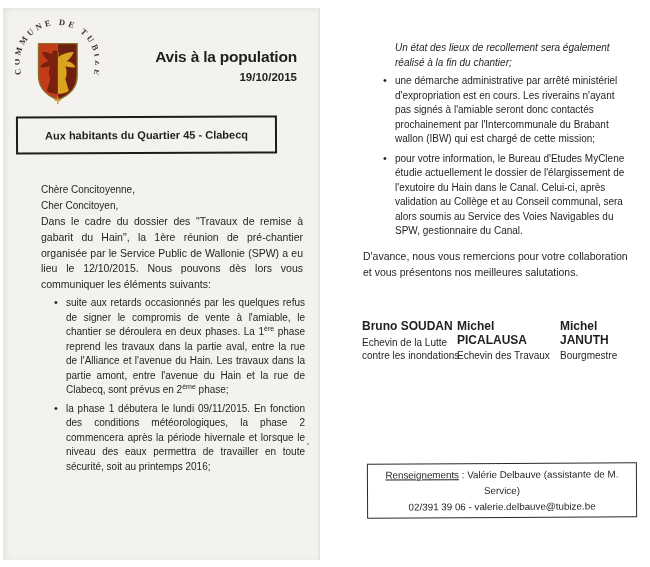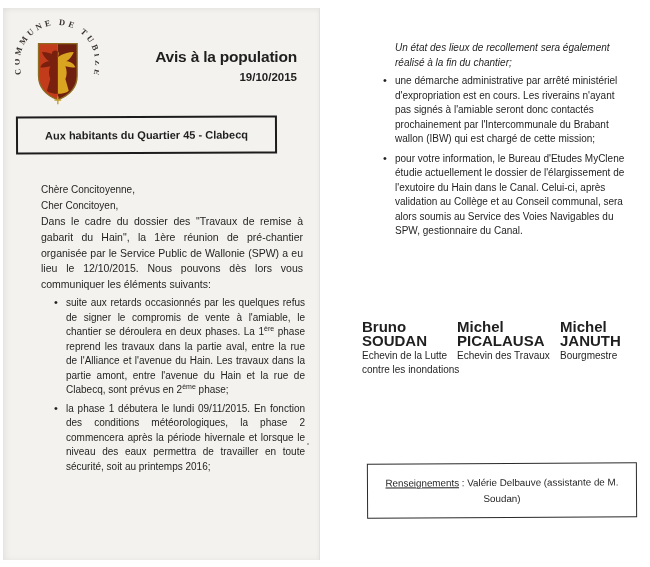--- a/index.html
+++ b/index.html
@@ -35,21 +35,21 @@
   .bullets-left li { text-align:justify; }
   sup { font-size:7px; line-height:0; }
 
   
   .page-right { position:absolute; left:330px; top:0; width:320px; height:567px; background:#ffffff; }
   .continuation { position:absolute; left:65px; top:40px; width:230px; font-size:10px; line-height:15px;font-style:italic; }
   .bullets-right { position:absolute; left:52px; top:74px; width:243px; }
   .bullets-right li { margin-bottom:5px; }
   .closing { position:absolute; left:33px; top:248px; width:274px; font-size:10.5px; line-height:16px; }
   .sig { position:absolute; top:320px; font-size:10px; line-height:13.5px; }
-  .sig .sig-name { font-weight:bold; font-size:15px; margin-bottom:2px; }
+  .sig .sig-name { font-weight:bold; font-size:12px; margin-bottom:2px; }
   .sig-1 { left:32px;  width:98px; }
   .sig-2 { left:127px; width:100px; }
   .sig-3 { left:230px; width:85px; }
   .info-box {
     position:absolute; left:37px; top:463px; width:268px; height:53px;
     border:1.5px solid #2a2a2a; transform:rotate(-0.3deg);
     display:flex; flex-direction:column; align-items:center; justify-content:center;
     font-size:9.8px; line-height:16px; text-align:center;
   }
   .info-label { text-decoration:underline; }
@@ -114,34 +114,36 @@
 
   <div class="page-right">
 
     <div class="continuation">Un état des lieux de recollement sera également réalisé à la fin du chantier;</div>
 
     <ul class="bullets bullets-right">
       <li>une démarche administrative par arrêté ministériel d'expropriation est en cours. Les riverains n'ayant pas signés à l'amiable seront donc contactés prochainement par l'Intercommunale du Brabant wallon (IBW) qui est chargé de cette mission;</li>
       <li>pour votre information, le Bureau d'Etudes MyClene étudie actuellement le dossier de l'élargissement de l'exutoire du Hain dans le Canal. Celui-ci, après validation au Collège et au Conseil communal, sera alors soumis au Service des Voies Navigables du SPW, gestionnaire du Canal.</li>
     </ul>
 
+    <div class="closing">D'avance, nous vous remercions pour votre collaboration et vous présentons nos meilleures salutations.</div>
 
     <div class="sig sig-1">
       <div class="sig-name">Bruno SOUDAN</div>
       <div class="sig-role">Echevin de la Lutte contre les inondations</div>
     </div>
     <div class="sig sig-2">
       <div class="sig-name">Michel PICALAUSA</div>
       <div class="sig-role">Echevin des Travaux</div>
     </div>
     <div class="sig sig-3">
       <div class="sig-name">Michel JANUTH</div>
       <div class="sig-role">Bourgmestre</div>
     </div>
 
     <div class="info-box">
       <div>
-        <span class="info-label">Renseignements</span><span> : Valérie Delbauve (assistante de M. Soudan)</span>
+        <span class="info-label">Renseignements</span><span> : Valérie Delbauve (assistante de M. Service)</span>
       </div>
+      <div>02/391 39 06 - valerie.delbauve@tubize.be</div>
     </div>
   </div>
 
 </div>
 
 </body></html>

